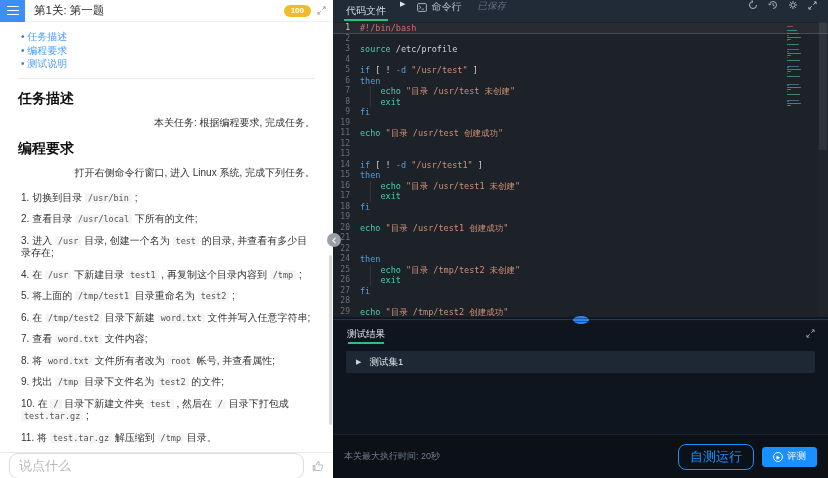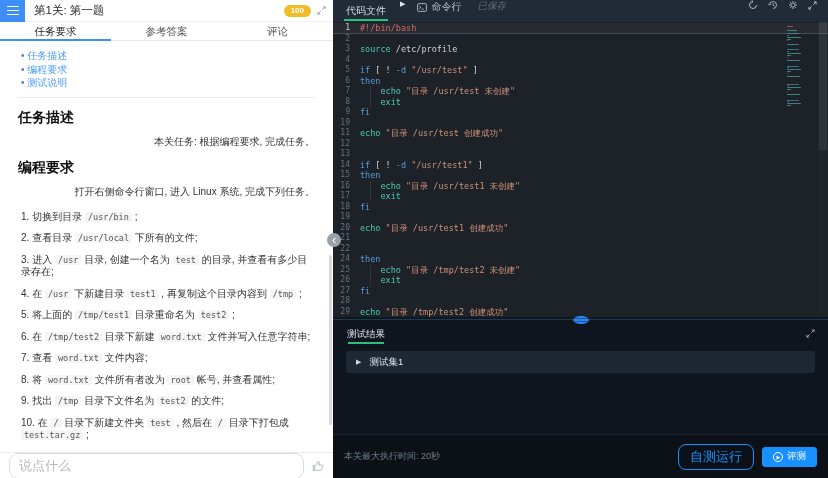--- a/index.html
+++ b/index.html
@@ -98,25 +98,20 @@
         <i></i>
       </div>
     <div class="ltitle">第1关: 第一题</div>
     <div class="badge">100</div>
     <div class="lexpand">
       <svg width="9" height="9" viewBox="0 0 10 10">
           <path d="M6.5 1 H9 V3.5 M9 1 L5.8 4.2 M3.5 9 H1 V6.5 M1 9 L4.2 5.8" stroke="#9aa0a8" stroke-width="1.1" fill="none"></path>
         </svg>
     </div>
   </div>
-  <div class="ltabs">
-    <div class="ltab active">任务要求</div>
-    <div class="ltab">参考答案</div>
-    <div class="ltab">评论</div>
-  </div>
   <div class="lcontent">
     <ul class="toc">
         <li><a>任务描述</a></li>
         <li><a>编程要求</a></li>
         <li><a>测试说明</a></li>
       </ul>
     <hr class="divider">
     <h2 class="sec">任务描述</h2>
     <p class="para">本关任务: 根据编程要求, 完成任务。</p>
     <h2 class="sec">编程要求</h2>

